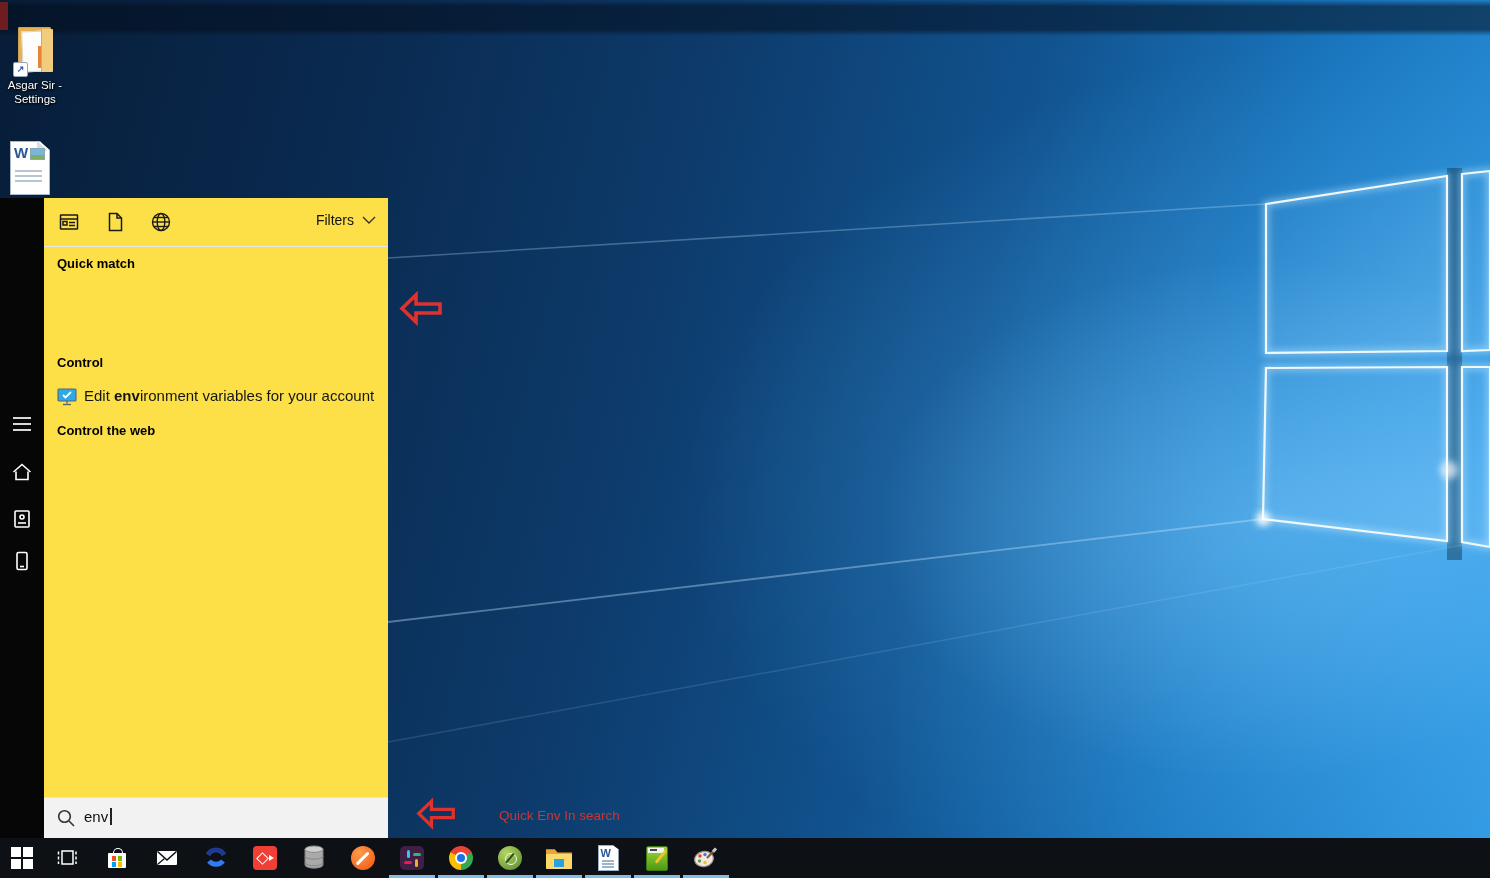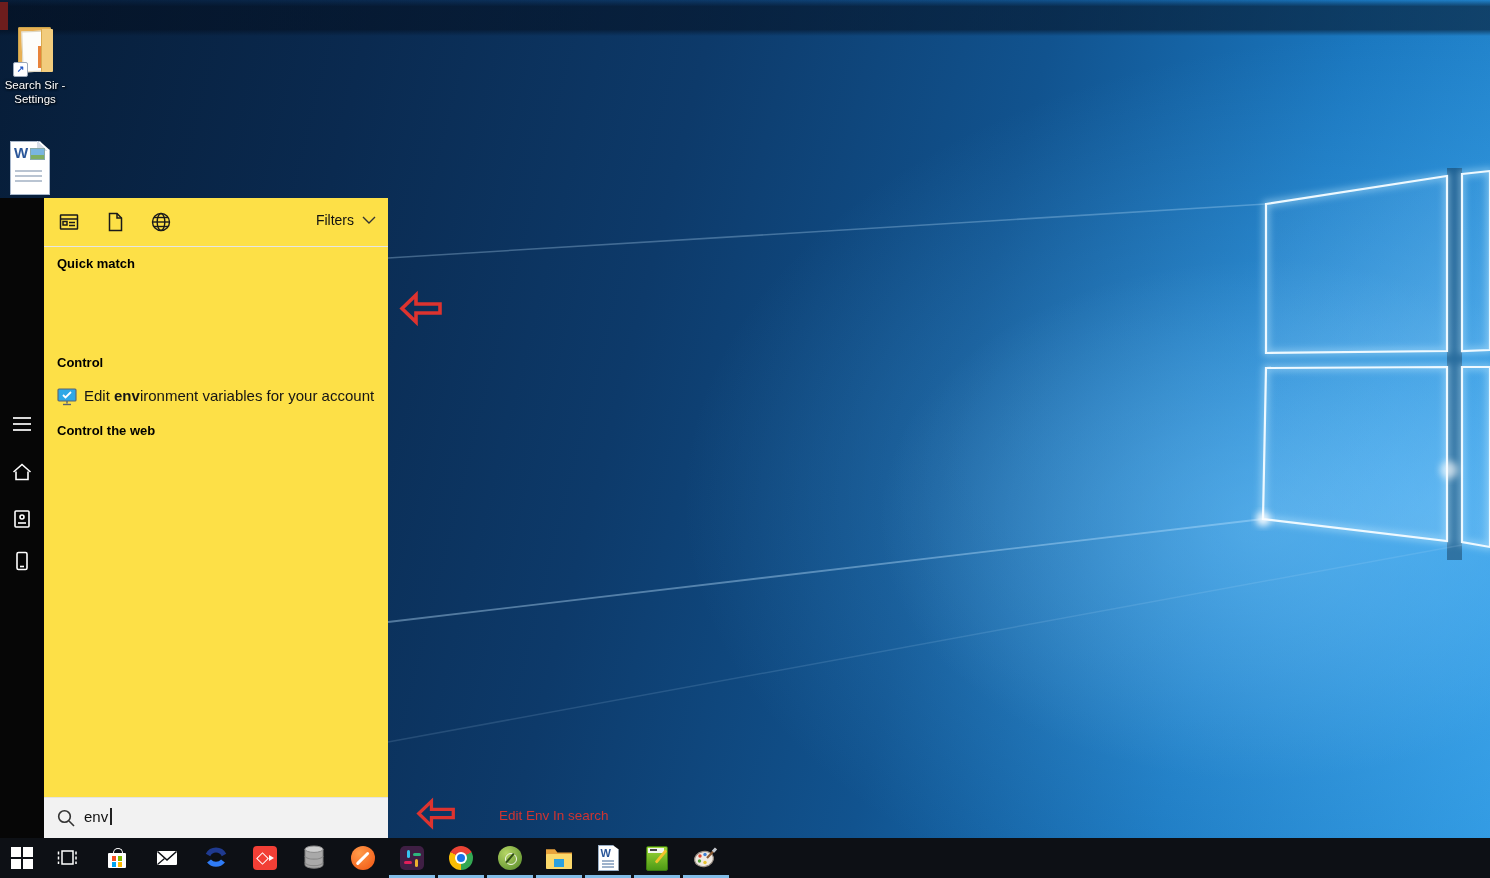--- a/index.html
+++ b/index.html
@@ -171,21 +171,21 @@
 
 <div class="abs dicon" style="left:2px;top:26px;">
   <div class="folder-art">
     <div class="f-back"></div>
     <div class="f-paper"></div>
     <div class="f-stripe"></div>
     <div class="f-front"></div>
     <div class="f-badge">↗</div>
   </div>
   <div class="dicon-label">
-    <div>Search Sir -</div>
+    <div>Asgar Sir -</div>
     <div>Settings</div>
   </div>
 </div>
 
 <div class="abs" style="left:8px;top:140px;">
   <div class="wdoc">
     <div class="wdoc-page"></div>
     <div class="wdoc-fold"></div>
     <div class="wdoc-w">W</div>
     <div class="wdoc-img"></div>
@@ -301,21 +301,21 @@
     <div class="search-text"><span>env</span><span class="caret"></span></div>
   </div>
 </div>
 
 <svg class="abs" style="left:399px;top:290px;" width="44" height="38" viewBox="0 0 44 38">
   <path d="M41 14 H17 V5 L3 18.5 L17 32 V23 H41 Z" fill="none" stroke="#dd332f" stroke-width="3.6" stroke-linejoin="miter"></path>
 </svg>
 <svg class="abs" style="left:416px;top:796px;" width="40" height="36" viewBox="0 0 44 38">
   <path d="M41 14 H17 V5 L3 18.5 L17 32 V23 H41 Z" fill="none" stroke="#dd332f" stroke-width="3.6" stroke-linejoin="miter"></path>
 </svg>
-<div class="abs note-text" style="left:499px;top:808px;">Edit Env In search</div>
+<div class="abs note-text" style="left:499px;top:808px;">Quick Env In search</div>
 
 <div class="abs taskbar">
 
   <div class="tb-item" style="left:0;width:44px;">
     <div class="start-grid">
         <div></div>
         <div></div>
         <div></div>
         <div></div>
       </div>

